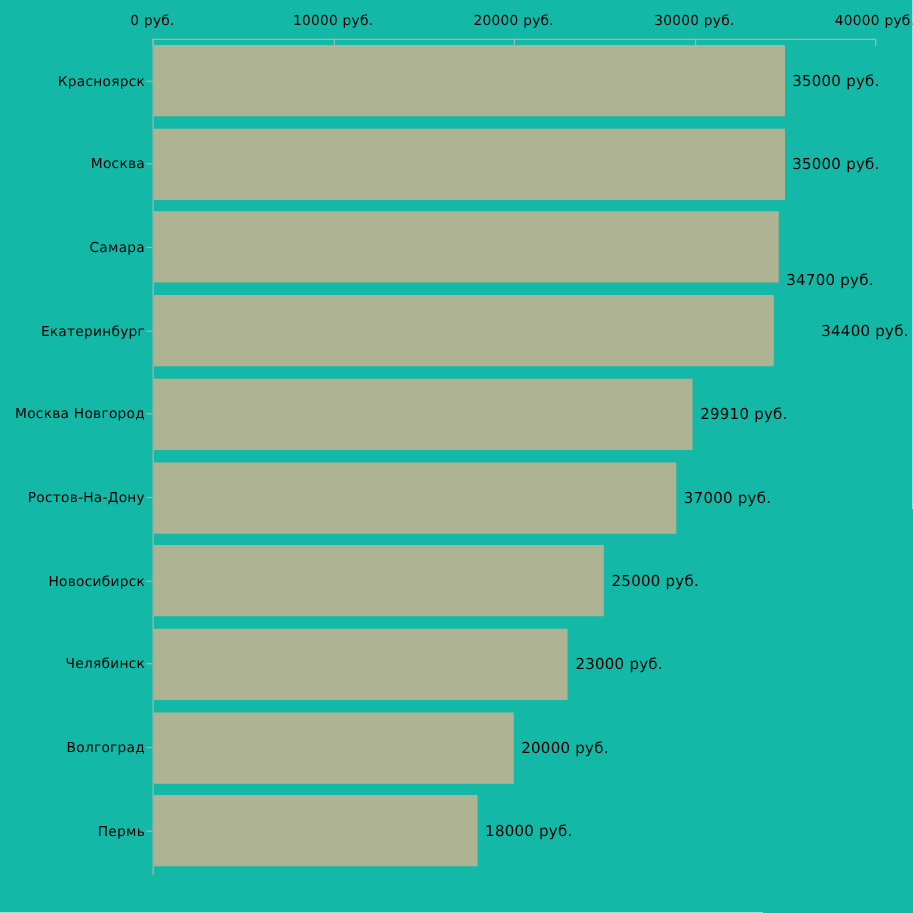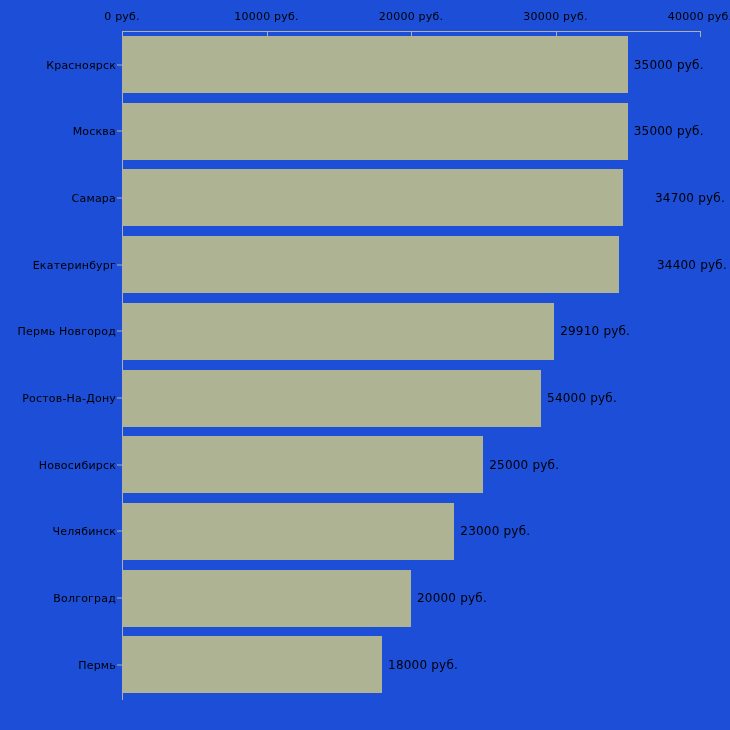--- a/index.html
+++ b/index.html
@@ -4,21 +4,21 @@
 <style>
   html, body {
     margin: 0;
     padding: 0;
     background: #ffffff;
   }
   #chart-root {
     position: relative;
     width: 730px;
     height: 730px;
-    background: #1d4ed8;
+    background: #14b8a6;
     font-family: "DejaVu Sans", "Liberation Sans", sans-serif;
     overflow: hidden;
   }
 
   
   #x-axis {
     position: absolute;
     left: 122px;
     top: 31px;
     width: 578px;
@@ -125,39 +125,39 @@
       <div class="bar-row" style="top: 102.7px; border-radius: 12px;">
         <div class="cat-label">Москва</div>
         <div class="cat-tick"></div>
         <div class="bar" style="width: 504.75px; background: rgb(174, 179, 148);"></div>
         <div class="bar-value" style="left: 633.75px;">35000 руб.</div>
       </div>
       <div class="bar-row" style="top: 169.4px;">
         <div class="cat-label">Самара</div>
         <div class="cat-tick"></div>
         <div class="bar" style="width: 500.415px; background: rgb(174, 179, 148);"></div>
-        <div class="bar-value" style="left: 655px;">34700 руб.</div>
+        <div class="bar-value" style="left: 629px; margin-top: 26px;">34700 руб.</div>
       </div>
       <div class="bar-row" style="top: 236.1px;">
         <div class="cat-label">Екатеринбург</div>
         <div class="cat-tick"></div>
         <div class="bar" style="width: 496.08px; background: rgb(174, 179, 148);"></div>
         <div class="bar-value" style="left: 621px; margin-left: 36px;">34400 руб.</div>
       </div>
       <div class="bar-row" style="top: 302.8px;">
-        <div class="cat-label">Пермь Новгород</div>
+        <div class="cat-label">Москва Новгород</div>
         <div class="cat-tick"></div>
         <div class="bar" style="width: 431.199px; background: rgb(174, 179, 148);"></div>
         <div class="bar-value" style="left: 560.199px;">29910 руб.</div>
       </div>
       <div class="bar-row" style="top: 369.5px; border-radius: 27px;">
         <div class="cat-label">Ростов-На-Дону</div>
         <div class="cat-tick"></div>
         <div class="bar" style="width: 418.05px; background: rgb(174, 179, 148);"></div>
-        <div class="bar-value" style="left: 547.05px;">54000 руб.</div>
+        <div class="bar-value" style="left: 547.05px;">37000 руб.</div>
       </div>
       <div class="bar-row" style="top: 436.2px;">
         <div class="cat-label">Новосибирск</div>
         <div class="cat-tick"></div>
         <div class="bar" style="width: 360.25px; background: rgb(174, 179, 148);"></div>
         <div class="bar-value" style="left: 489.25px;">25000 руб.</div>
       </div>
       <div class="bar-row" style="top: 502.9px;">
         <div class="cat-label">Челябинск</div>
         <div class="cat-tick"></div>

